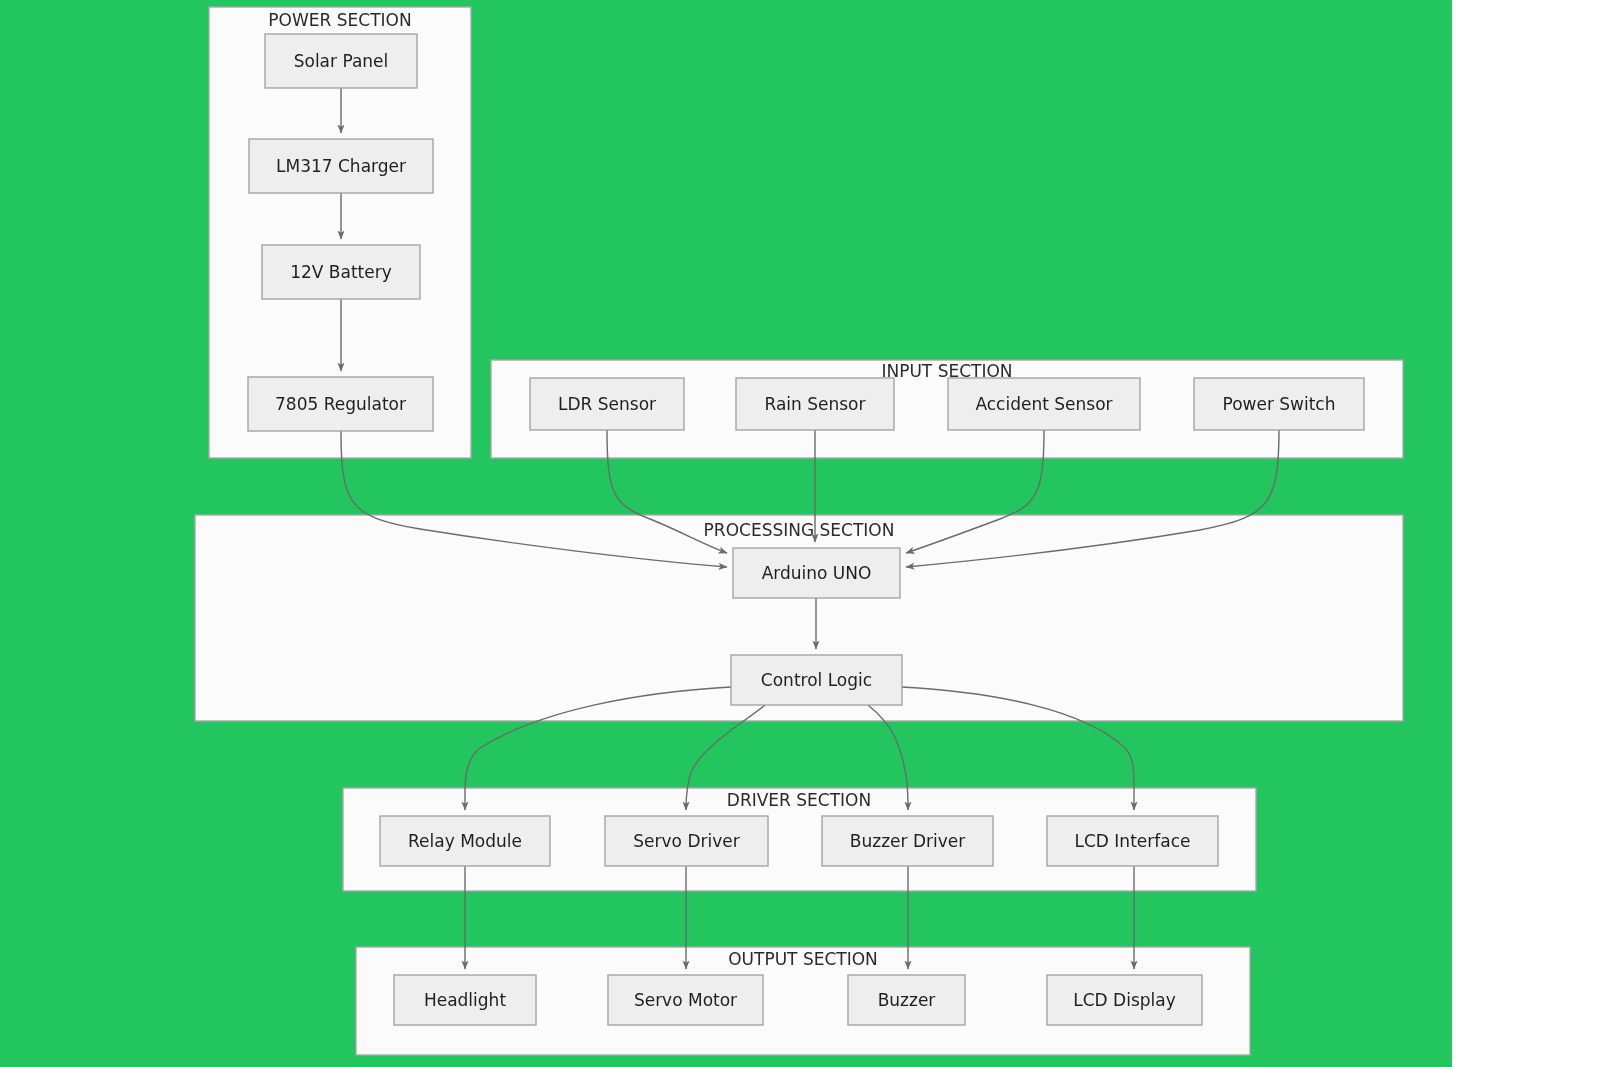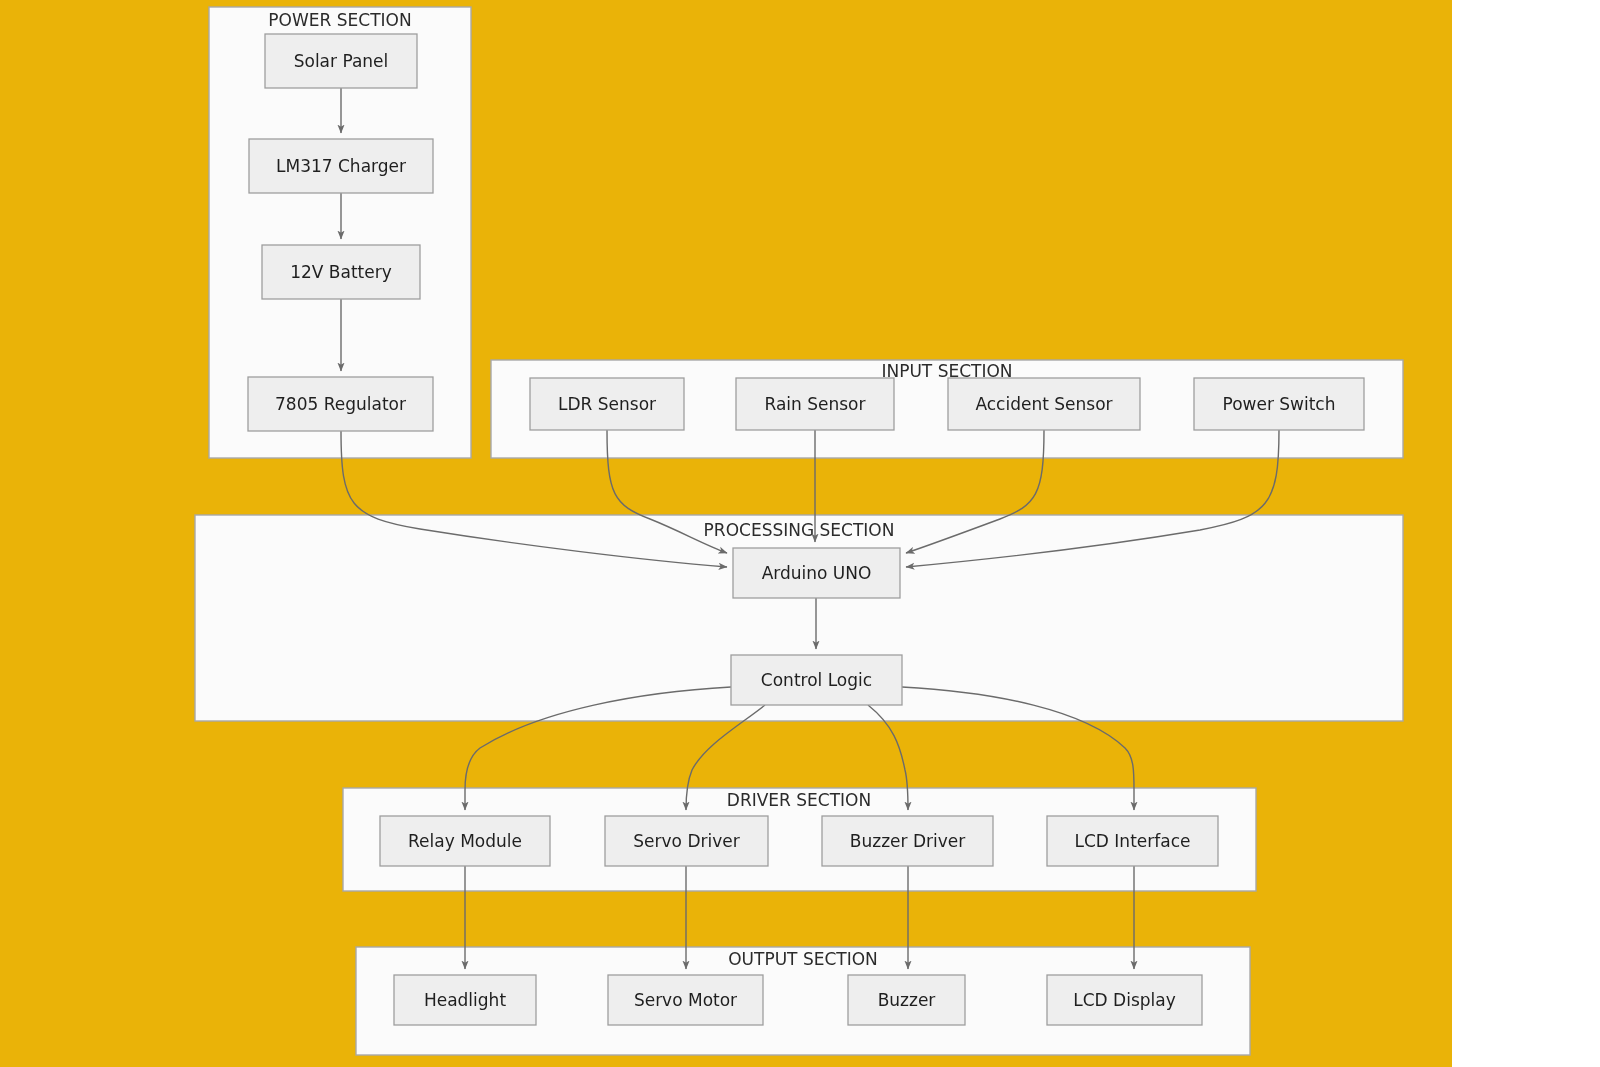--- a/index.html
+++ b/index.html
@@ -11,21 +11,21 @@
   body {
     width: 1600px;
     height: 1067px;
     overflow: hidden;
     font-family: "DejaVu Sans", sans-serif;
   }
   #diagram-root {
     position: relative;
     width: 1452px;
     height: 1067px;
-    background: #eab308;
+    background: #22c55e;
   }
   svg#diagram-svg {
     display: block;
     width: 1600px;
     height: 1067px;
   }
   .cluster-rect {
     fill: #fbfbfb;
     stroke: #a8a8a8;
     stroke-width: 1.4;

